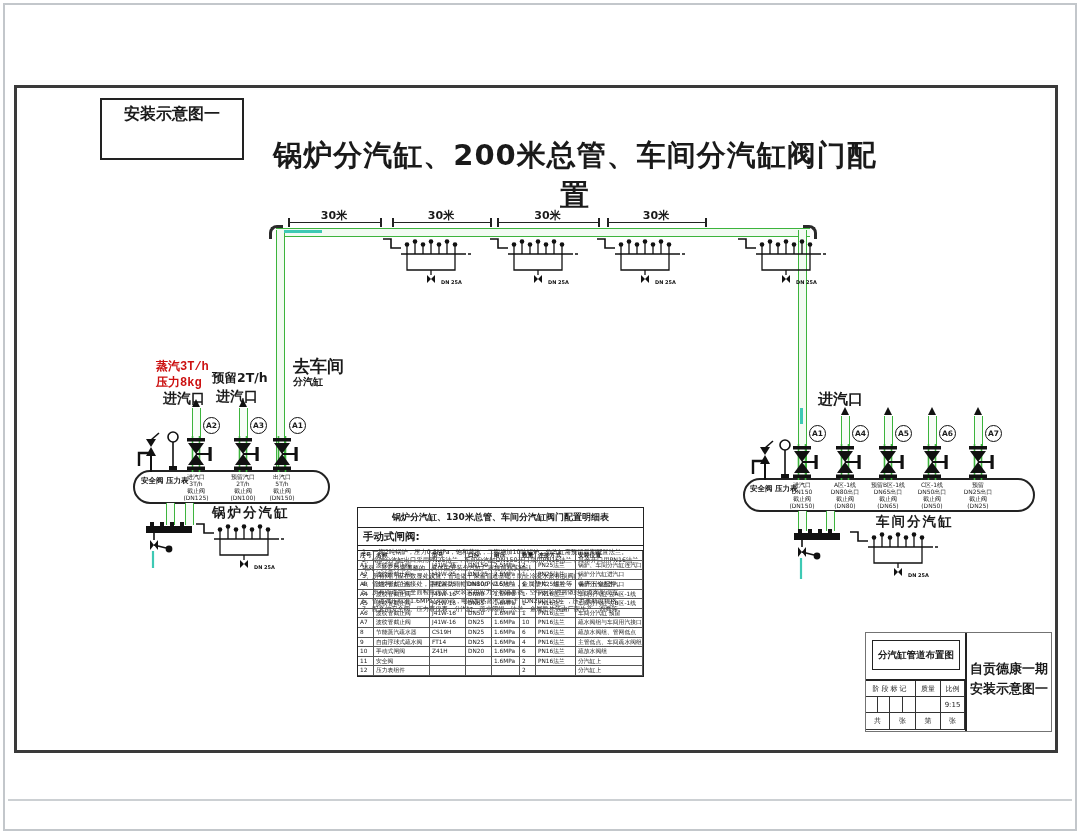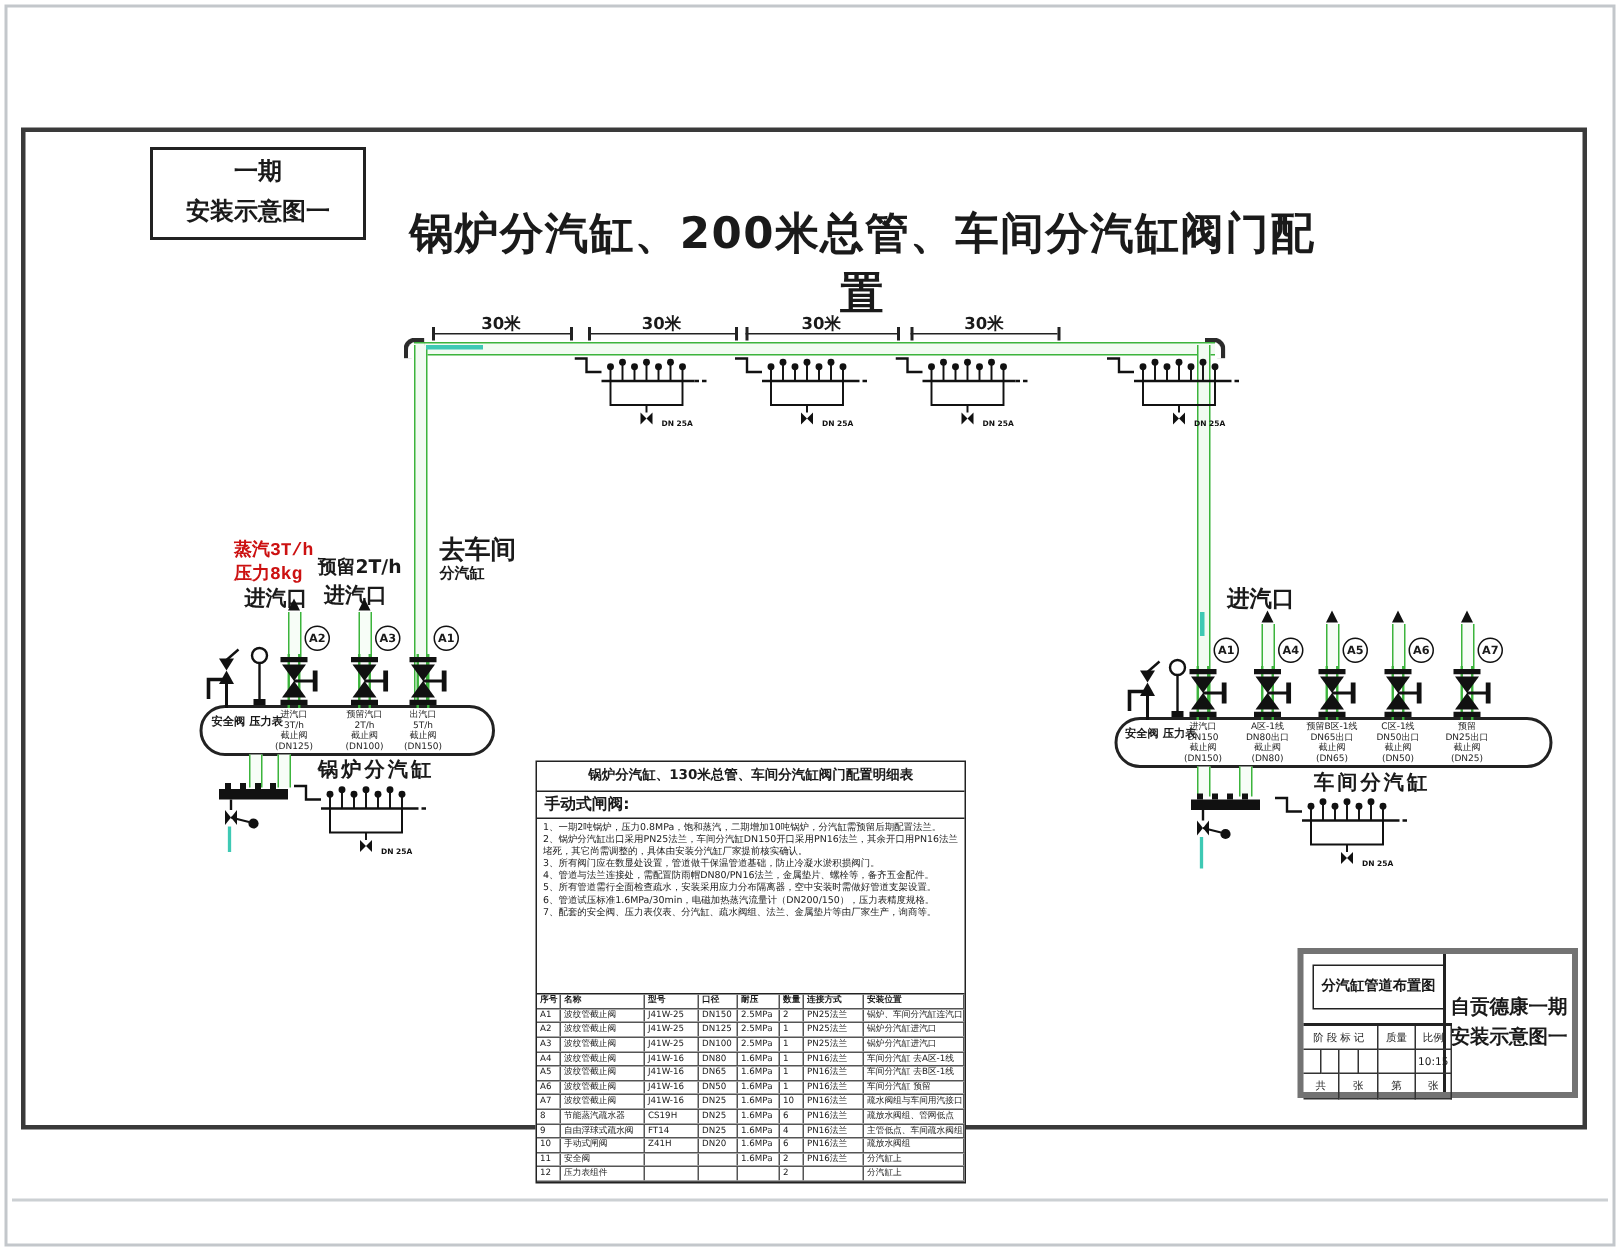--- a/index.html
+++ b/index.html
@@ -36,51 +36,50 @@
   .valve-tag{width:17px;height:17px;border:1.3px solid #111;border-radius:50%;background:rgba(255,255,255,.9);
              font-size:7.5px;font-weight:bold;text-align:center;line-height:15px;box-sizing:border-box;}
   .stub{box-sizing:border-box;border-left:1.7px solid #3cb43c;border-right:1.7px solid #3cb43c;background:#f7fdf7;width:9px;}
   .arrow-up{width:0;height:0;border-left:4px solid transparent;border-right:4px solid transparent;
             border-bottom:8px solid #111;}
 
   .lbl{font-weight:bold;white-space:nowrap;}
   .red{color:#cc1111;font-family:Liberation Mono, monospace;}
 
   
-  .spec{left:357px;top:507px;width:287px;height:282px;border:1.6px solid #222;background:#fff;box-sizing:border-box;}
+  .spec{left:357px;top:507px;width:287px;height:170px;border:1.6px solid #222;background:#fff;box-sizing:border-box;}
   .spec-title{height:19px;line-height:19px;text-align:center;font-weight:bold;font-size:9px;border-bottom:1.3px solid #222;}
   .spec-notes-title{height:17px;line-height:17px;font-weight:bold;font-size:10.5px;padding-left:5px;border-bottom:1.3px solid #222;}
   .spec-notes{padding:2px 4px 0 4px;font-size:6.3px;line-height:8.1px;height:80px;overflow:hidden;}
   .spec-table{position:absolute;left:0;right:0;bottom:0;border-top:1.2px solid #222;font-size:5.8px;}
   .spec-row{display:grid;grid-template-columns:16px 56px 36px 26px 28px 16px 40px 1fr;
             height:8.6px;line-height:8.4px;border-bottom:0.8px solid #555;overflow:hidden;}
   .spec-row>div{border-right:0.8px solid #555;padding-left:2px;white-space:nowrap;overflow:hidden;}
   .spec-row.hdr{font-weight:bold;}
 
   
-  .tblock{left:865px;top:632px;width:187px;height:100px;border:4px solid #737373;box-sizing:border-box;background:#fff;}
+  .tblock{left:865px;top:632px;width:187px;height:100px;border:1px solid #737373;box-sizing:border-box;background:#fff;}
   .tb-right{position:absolute;top:0;right:0;bottom:0;width:86px;border-left:2px solid #222;box-sizing:border-box;
             text-align:center;font-weight:bold;font-size:13px;line-height:20px;padding-top:26px;}
   .tb-name{position:absolute;left:6px;top:7px;width:88px;height:30px;border:1.5px solid #222;box-sizing:border-box;
            text-align:center;font-weight:bold;font-size:9.5px;line-height:27px;}
   .tb-grid{position:absolute;left:0;top:46px;width:99px;height:50px;border-top:2px solid #222;box-sizing:border-box;
            display:grid;grid-template-columns:12px 12px 13px 13px 25px 24px;grid-auto-rows:16.2px;font-size:7px;}
   .tb-grid>div{border-right:1px solid #333;border-bottom:1px solid #333;text-align:center;line-height:16px;overflow:hidden;}
   .s4{grid-column:span 4;} .s2{grid-column:span 2;}
 </style>
 </head>
 <body>
 
 <div id="canvas">
   <div class="page-border"></div>
   <div class="frame"></div>
   <div class="bottom-edge"></div>
 
   <div class="abs stage-box">
-    <div>一期</div>
     <div>安装示意图一</div>
   </div>
   <div class="abs main-title">锅炉分汽缸、200米总管、车间分汽缸阀门配置</div>
 
   <div class="abs pipe-h"></div>
   <div class="abs pipe-v" style="left:276px;top:230px;height:242px;"></div>
   <div class="abs pipe-v" style="left:798px;top:230px;height:250px;"></div>
   <div class="abs elbow l"></div>
   <div class="abs elbow r"></div>
   <div class="abs teal" style="left:284px;top:230px;width:38px;height:3px;"></div>
@@ -629,20 +628,20 @@
     </div>
     <div class="tb-grid">
       <div class="s4" style="letter-spacing:2px;">阶段标记</div>
       <div>质量</div>
       <div>比例</div>
       <div></div>
       <div></div>
       <div></div>
       <div></div>
       <div></div>
-      <div>10:15</div>
+      <div>9:15</div>
       <div class="s2">共</div>
       <div class="s2">张</div>
       <div>第</div>
       <div>张</div>
     </div>
   </div>
 </div>
 
 </body></html>

